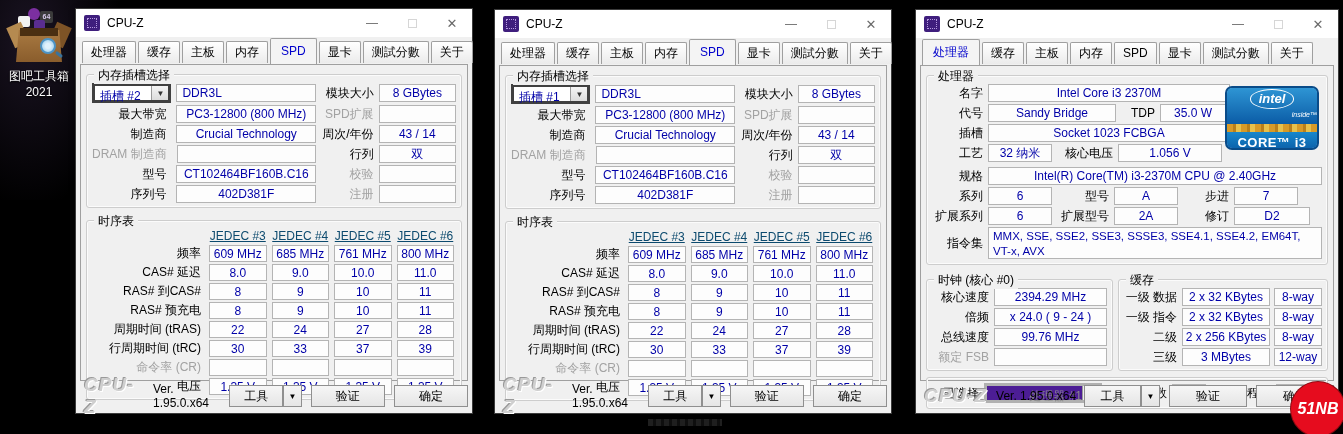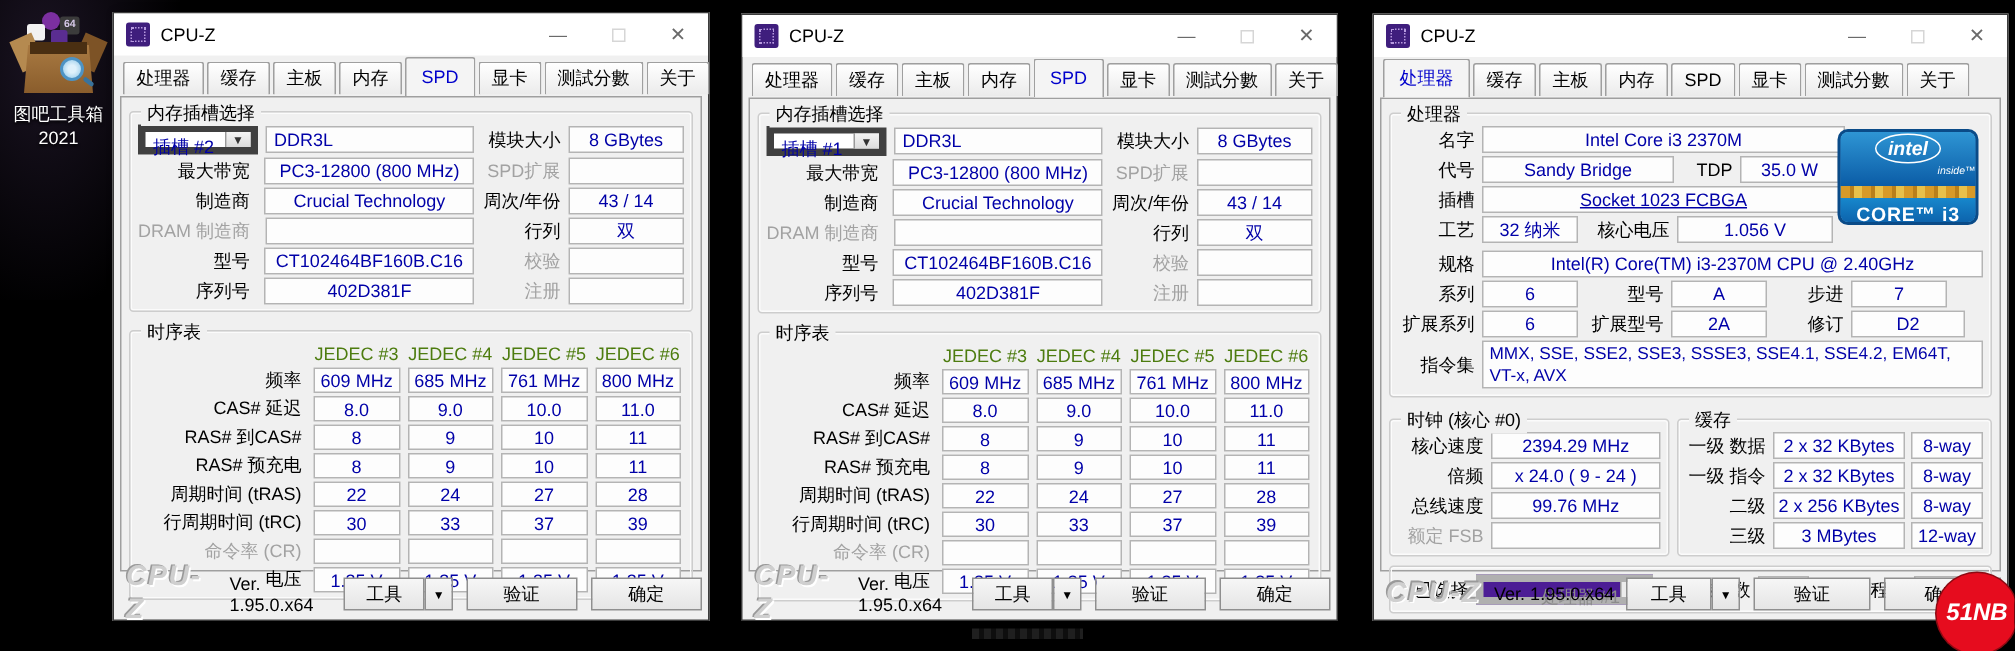--- a/index.html
+++ b/index.html
@@ -47,30 +47,30 @@
 
   .groupbox { position:relative; border:1px solid #cdcdcd; border-radius:3px; margin:9px 5px 4px; padding:8px 5px 4px; box-shadow:inset 0 0 0 1px #fbfbfb; }
   .group-title { position:absolute; top:-8px; left:7px; background:#f0f0f0; padding:0 4px; font-size:12px; color:#000; }
 
   .row { display:flex; align-items:center; margin-bottom:2px; }
   .lbl { font-size:12px; color:#000; text-align:right; padding-right:5px; white-space:nowrap; }
   .lbl.gray { color:#a2a2a2; }
   .field { border:1px solid #b4b4b4; background:#fdfdfd; height:18px; font-size:12px; color:#0000a8; display:flex; align-items:center; justify-content:center; white-space:nowrap; overflow:hidden; }
   .field.left { justify-content:flex-start; padding-left:5px; }
   .field.multiline { height:32px; align-items:flex-start; padding:1px 4px; white-space:normal; line-height:15px; font-size:11.5px; }
-  .combo { display:flex; height:20px; border:5px solid #404040; background:#fff; }
+  .combo { display:flex; height:20px; border:3px solid #404040; background:#fff; }
   .combo .val { flex:1; font-size:12px; color:#0000a8; padding:2px 0 0 5px; white-space:nowrap; }
   .combo .arrow { width:17px; background:linear-gradient(#f4f4f4,#dcdcdc); border-left:1px solid #9a9a9a; display:flex; align-items:center; justify-content:center; font-size:8px; color:#333; }
   .combo.disabled { border-color:#b0b0b0; background:#4c1d95;text-align:right; }
   .combo.disabled .val { color:#8b8b8b; }
   .combo.disabled .arrow { color:#9a9a9a; background:#ececec; }
 
   
   .ttable { display:grid; grid-template-columns:110px repeat(4, 1fr); column-gap:5px; row-gap:2px; align-items:center; padding:0 2px; }
-  .ttable .th { font-size:12px; text-align:center; color:#4d7c0f; }
+  .ttable .th { font-size:12px; text-align:center; color:#0c4a6e;text-decoration:underline; }
   .ttable .tlabel { font-size:12px; text-align:right; padding-right:3px; white-space:nowrap; color:#000; }
   .ttable .tlabel.gray { color:#a2a2a2; }
   .ttable .field { height:17px; }
 
   
   .bottombar { position:absolute; left:4px; right:4px; bottom:4px; height:26px; display:flex; align-items:center; }
   .cpuz-logo { font-size:19px; font-weight:bold; font-style:italic; letter-spacing:1px; color:#cfcfcf; text-shadow:1px 1px 0 #ffffff,-1px -1px 0 #999; padding-left:4px; }
   .ver { font-size:12px; color:#000; margin-left:9px; }
   .btn { border:1px solid #8f8f8f; background:linear-gradient(#f6f6f6,#e5e5e5); font-size:12px; color:#000; height:22px; display:flex; align-items:center; justify-content:center; cursor:pointer; }
   .btn-tools { width:57px; }
@@ -410,21 +410,21 @@
           <div class="field" style="width:242px;">Intel Core i3 2370M</div>
         </div>
         <div class="row">
           <div class="lbl" style="width:56px;">代号</div>
           <div class="field" style="width:128px;">Sandy Bridge</div>
           <div class="lbl" style="width:44px;">TDP</div>
           <div class="field" style="width:66px;">35.0 W</div>
         </div>
         <div class="row">
           <div class="lbl" style="width:56px;">插槽</div>
-          <div class="field" style="width:242px;text-decoration:underline;">Socket 1023 FCBGA</div>
+          <div class="field" style="width:242px;">Socket 1023 FCBGA</div>
         </div>
         <div class="row">
           <div class="lbl" style="width:56px;">工艺</div>
           <div class="field" style="width:64px;">32 纳米</div>
           <div class="lbl" style="width:66px;">核心电压</div>
           <div class="field" style="width:104px;">1.056 V</div>
         </div>
         <div class="row" style="margin-top:5px;">
           <div class="lbl" style="width:56px;">规格</div>
           <div class="field" style="flex:1;">Intel(R) Core(TM) i3-2370M CPU @ 2.40GHz</div>

